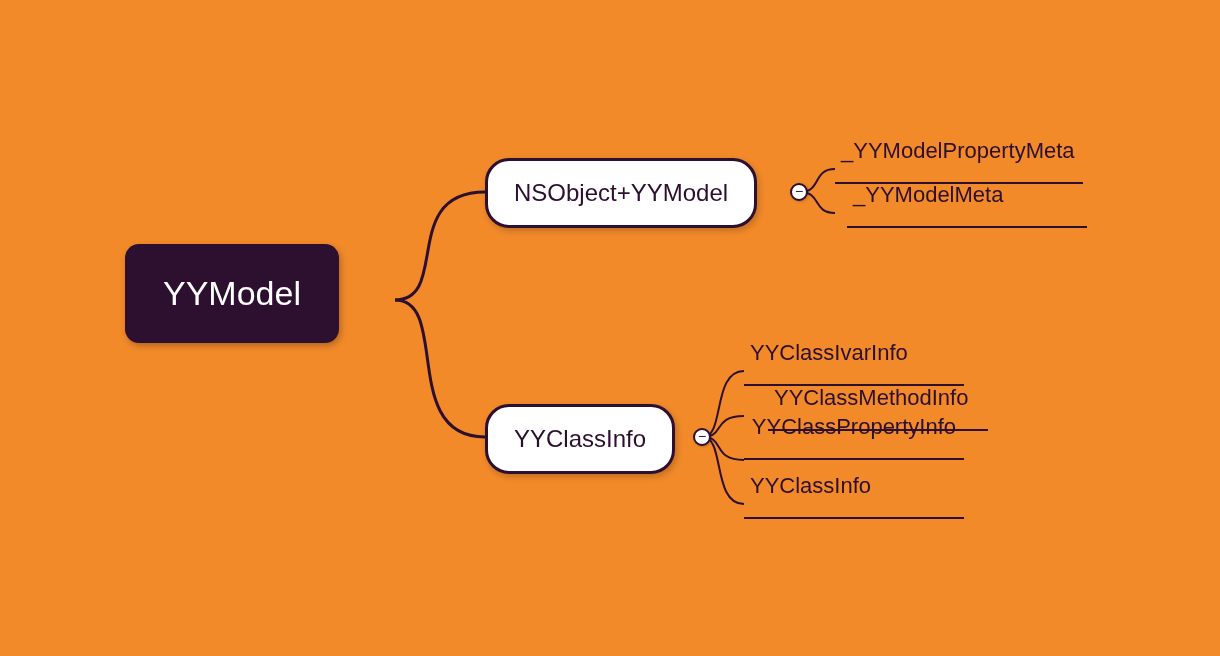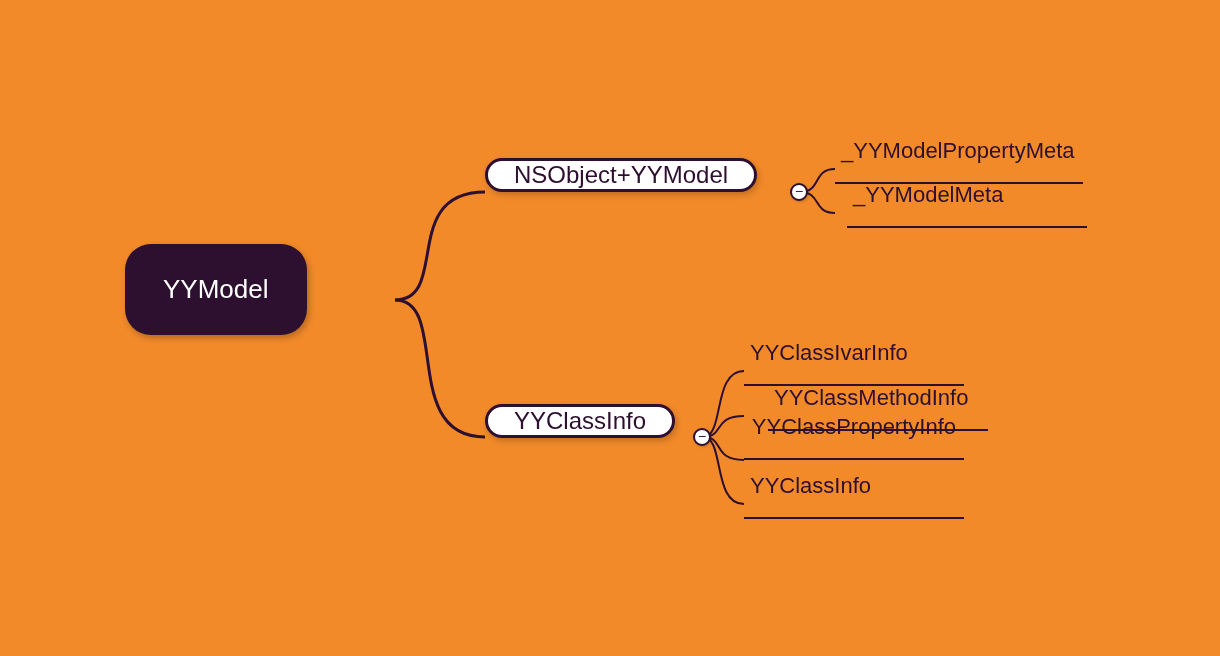--- a/index.html
+++ b/index.html
@@ -15,33 +15,33 @@
     position: absolute;
     top: 0; left: 0;
     width: 1220px;
     height: 656px;
     pointer-events: none;
   }
   .root-node {
     position: absolute;
     background: #2d0f30;
     color: #fff;
-    font-size: 26px;
+    font-size: 34px;
     font-weight: 400;
     padding: 30px 38px;
-    border-radius: 26px;
+    border-radius: 14px;
     box-shadow: 2px 3px 6px rgba(0,0,0,0.25);
   }
   .branch-node {
     position: absolute;
     background: #fff;
     color: #2d0f30;
     font-size: 24px;
     font-weight: 400;
-    padding: 0 26px;
+    padding: 18px 26px;
     border-radius: 24px;
     border: 3px solid #2d0f30;
     box-shadow: 2px 3px 6px rgba(0,0,0,0.2);
   }
   .leaf-node {
     position: absolute;
     color: #2d0f30;
     font-size: 22px;
     font-weight: 400;
     border-bottom: 2px solid #2d0f30;

